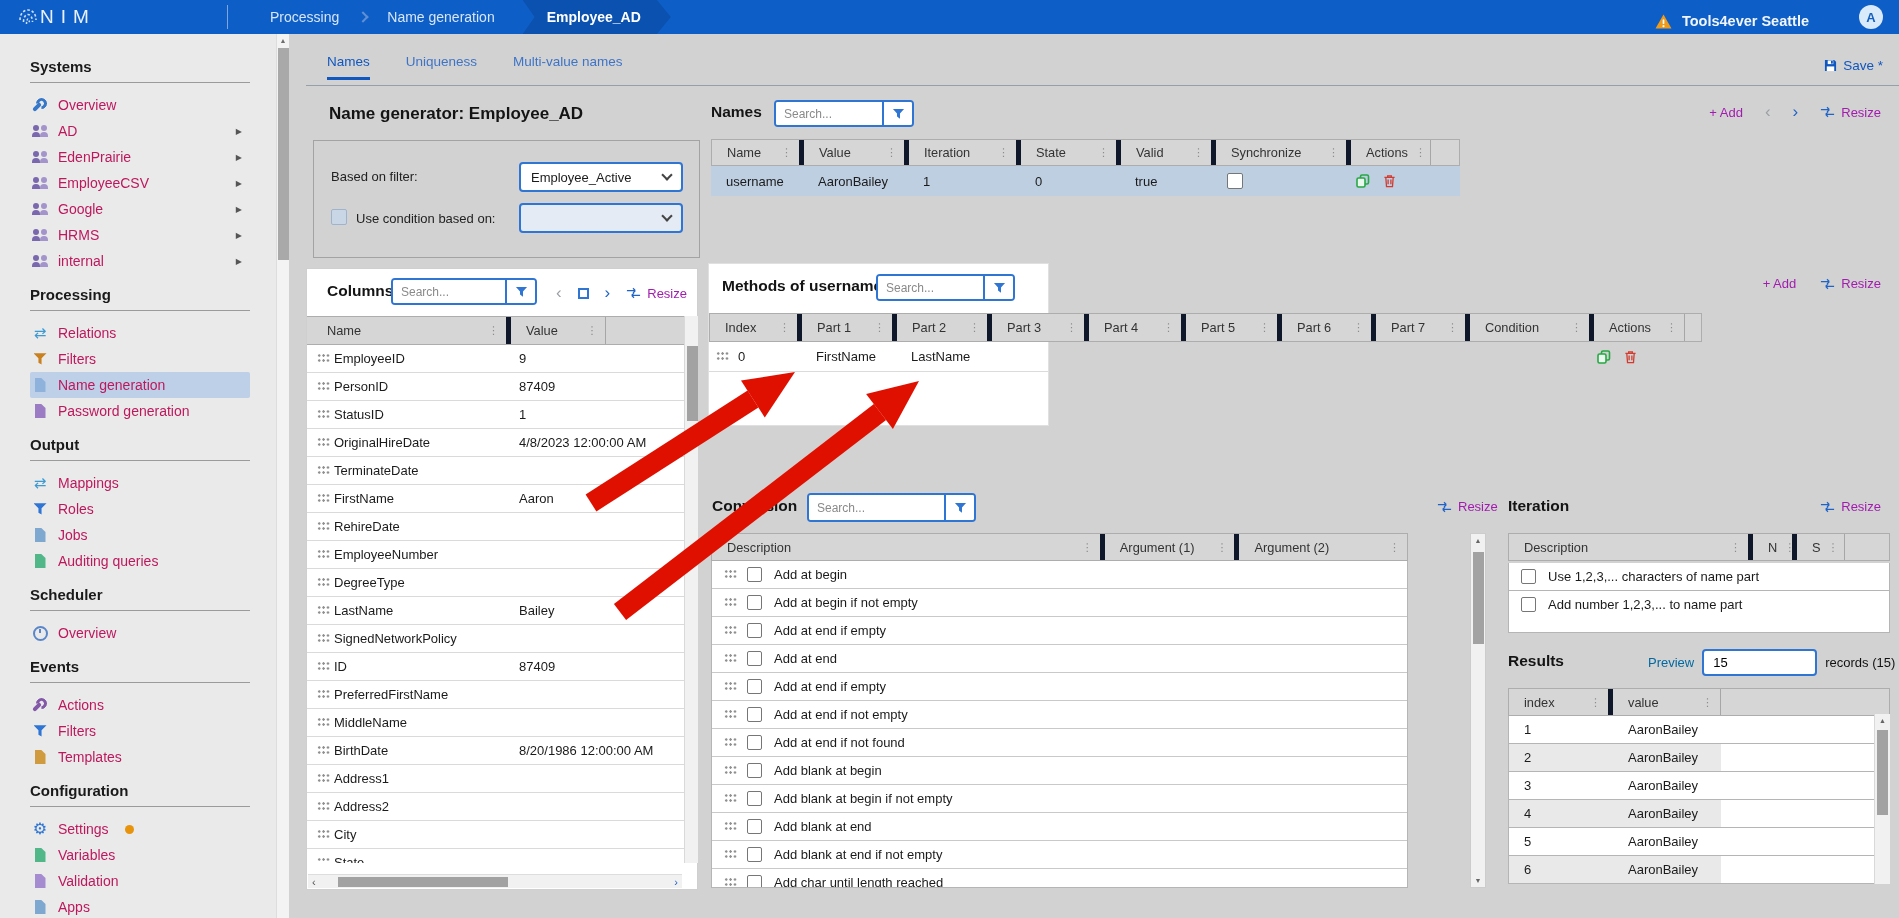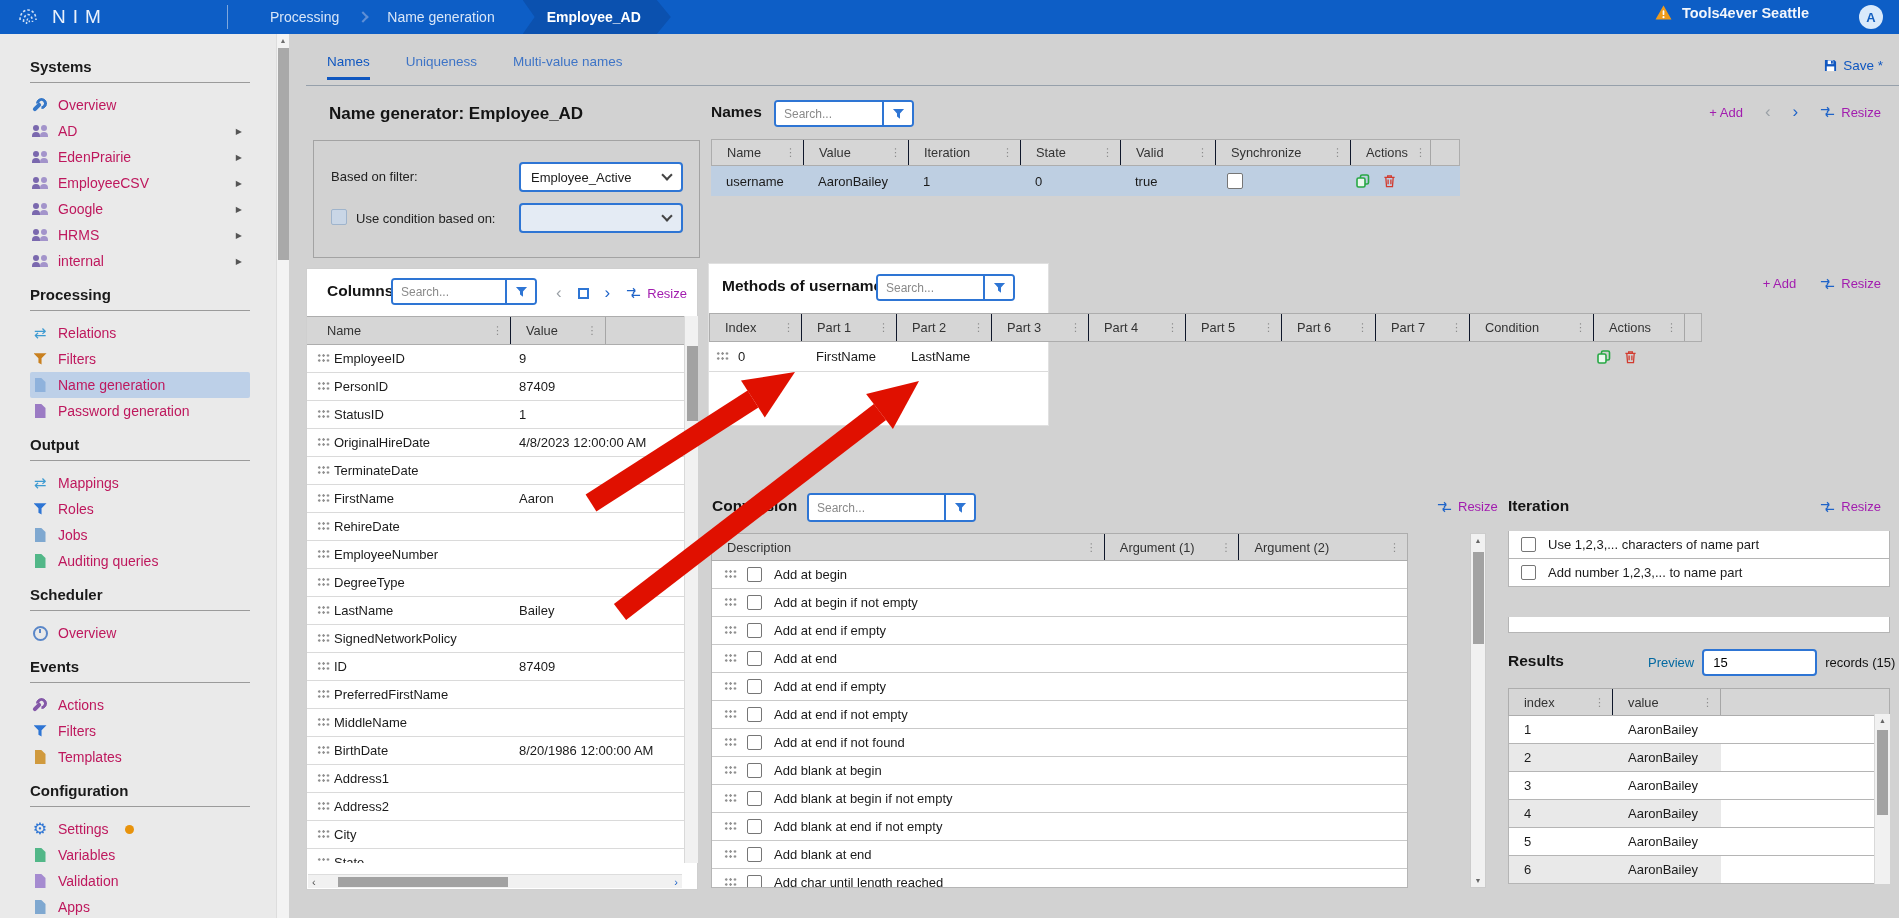--- a/index.html
+++ b/index.html
@@ -2,29 +2,29 @@
 <html><head>
 <meta charset="utf-8">
 <style>
 *{margin:0;padding:0;box-sizing:border-box}
 body{width:1899px;height:918px;position:relative;overflow:hidden;background:#D2D2D2;
      font-family:"Liberation Sans",sans-serif;font-size:13px;color:#1B1B1B}
 .abs{position:absolute}
 
 
 .topbar{position:absolute;top:0;left:0;right:0;height:34px;background:#0D5EC6;display:flex;align-items:center;color:#fff;z-index:20}
-.logo-wrap{display:flex;align-items:center;gap:12px;padding:0 16px;width:227px}
+.logo-wrap{display:flex;align-items:center;padding:0 16px;width:227px}
 .logo-text{font-size:19px;letter-spacing:7px;color:#EAF1FB}
 .topbar-sep{width:1px;height:24px;background:#7FA7DC}
 .crumbs{display:flex;align-items:center;margin-left:26px;height:100%}
 .crumb{color:#D8E6F8;font-size:14px;padding:0 16px}
 .crumb-sep{width:8px;height:8px;border-top:2px solid #5F8FD6;border-right:2px solid #5F8FD6;transform:rotate(45deg);margin:0 4px;flex:none}
 .crumb-active{display:flex;align-items:center;height:100%;background:#0B51AF;color:#fff;font-size:14px;font-weight:bold;
   padding:0 30px 0 24px;margin-left:12px;clip-path:polygon(0 0,calc(100% - 14px) 0,100% 50%,calc(100% - 14px) 100%,0 100%,12px 50%)}
-.topbar-right{margin-left:auto;display:flex;align-items:flex-start;gap:10px;padding-right:16px}
+.topbar-right{margin-left:auto;display:flex;align-items:flex-end;gap:10px;padding-right:16px}
 .tenant{font-size:14.5px;font-weight:bold;color:#F2F6FC}
 .avatar{width:24px;height:24px;border-radius:50%;background:#D9EAFB;color:#1460C0;font-weight:bold;font-size:13px;
   display:flex;align-items:center;justify-content:center;margin-left:40px}
 
 
 .sidebar{position:absolute;top:34px;left:0;width:276px;bottom:0;background:#EAEAEA;padding:12px 0 0 30px;overflow:hidden}
 .side-scroll{position:absolute;top:34px;left:276px;width:13px;bottom:0;background:#F3F3F3;border-left:1px solid #DDD;z-index:5}
 .side-scroll .sarr{height:13px;display:flex;align-items:center;justify-content:center;font-size:7px;color:#6E6E6E}
 .side-thumb{position:absolute;left:1px;top:14px;width:11px;height:212px;background:#A9A9A9}
 .nav-title{font-size:15px;font-weight:bold;color:#1A1A1A;margin:12px 0 7px}
@@ -81,21 +81,21 @@
 .dd .chevd{width:8px;height:8px;border-right:2px solid #444;border-bottom:2px solid #444;transform:rotate(45deg);margin-top:-4px;flex:none}
 .dd.tint{background:#E4EBF4}
 .cb{width:16px;height:16px;border:1px solid #767676;border-radius:2px;background:#fff;flex:none;cursor:pointer}
 .cb.tint{background:#C9D6E6;border-color:#9FB4CC}
 .dots{width:13px;height:11px;flex:none;background-image:radial-gradient(circle,#8F8F8F 1.1px,transparent 1.4px);background-size:4.4px 5px}
 .cm{margin-left:auto;color:#8C8C8C;padding:0 7px;font-size:11px;cursor:pointer}
 .panel-title{font-size:15.5px;font-weight:bold;color:#141414}
 
 
 .thead{display:flex;background:#D6D6D6;border:1px solid #ADADAD}
-.th{display:flex;align-items:center;height:100%;padding-left:15px;color:#333;font-size:12.8px;border-right:1px solid #0f172a}
+.th{display:flex;align-items:center;height:100%;padding-left:15px;color:#333;font-size:12.8px;border-right:5px solid #0f172a}
 .th:last-of-type{border-right:1px solid #A6A6A6}
 .thead::after{content:"";flex:1}
 .trow{display:flex;align-items:center;background:#fff}
 .td{display:flex;align-items:center;height:100%;padding-left:15px;overflow:hidden;white-space:nowrap}
 
 
 .t-names>div:nth-of-type(1){width:92px}.t-names>div:nth-of-type(2){width:105px}
 .t-names>div:nth-of-type(3){width:112px}.t-names>div:nth-of-type(4){width:100px}
 .t-names>div:nth-of-type(5){width:95px}.t-names>div:nth-of-type(6){width:135px}
 .t-names>div:nth-of-type(7){width:80px}
@@ -868,27 +868,27 @@
 
     <div class="conv-row">
       <span class="dots"></span>
       <span class="cb" style="width:15px;height:15px"></span>
       <span>Add blank at begin if not empty</span>
     </div>
 
     <div class="conv-row">
       <span class="dots"></span>
       <span class="cb" style="width:15px;height:15px"></span>
+      <span>Add blank at end</span>
+    </div>
+
+    <div class="conv-row">
+      <span class="dots"></span>
+      <span class="cb" style="width:15px;height:15px"></span>
       <span>Add blank at end if not empty</span>
-    </div>
-
-    <div class="conv-row">
-      <span class="dots"></span>
-      <span class="cb" style="width:15px;height:15px"></span>
-      <span>Add blank at end</span>
     </div>
 
     <div class="conv-row">
       <span class="dots"></span>
       <span class="cb" style="width:15px;height:15px"></span>
       <span>Add char until length reached</span>
     </div>
   </div>
 <div class="vtrack" style="left:1470px;top:533px;width:16px;height:355px;border:1px solid #CCC">
   <div class="sarrow" style="top:3px">▲</div>
@@ -910,21 +910,21 @@
   </div>
   <div class="th">
     <span>N</span>
     <span class="cm">⋮</span>
   </div>
   <div class="th">
     <span>S</span>
     <span class="cm">⋮</span>
   </div>
 </div>
-<div class="abs" style="left:1508px;top:531px;width:382px">
+<div class="abs" style="left:1508px;top:563px;width:382px">
 
     <div class="iter-row">
       <span class="cb"></span>
       <span>Use 1,2,3,... characters of name part</span>
     </div>
 
     <div class="iter-row">
       <span class="cb"></span>
       <span>Add number 1,2,3,... to name part</span>
     </div>

